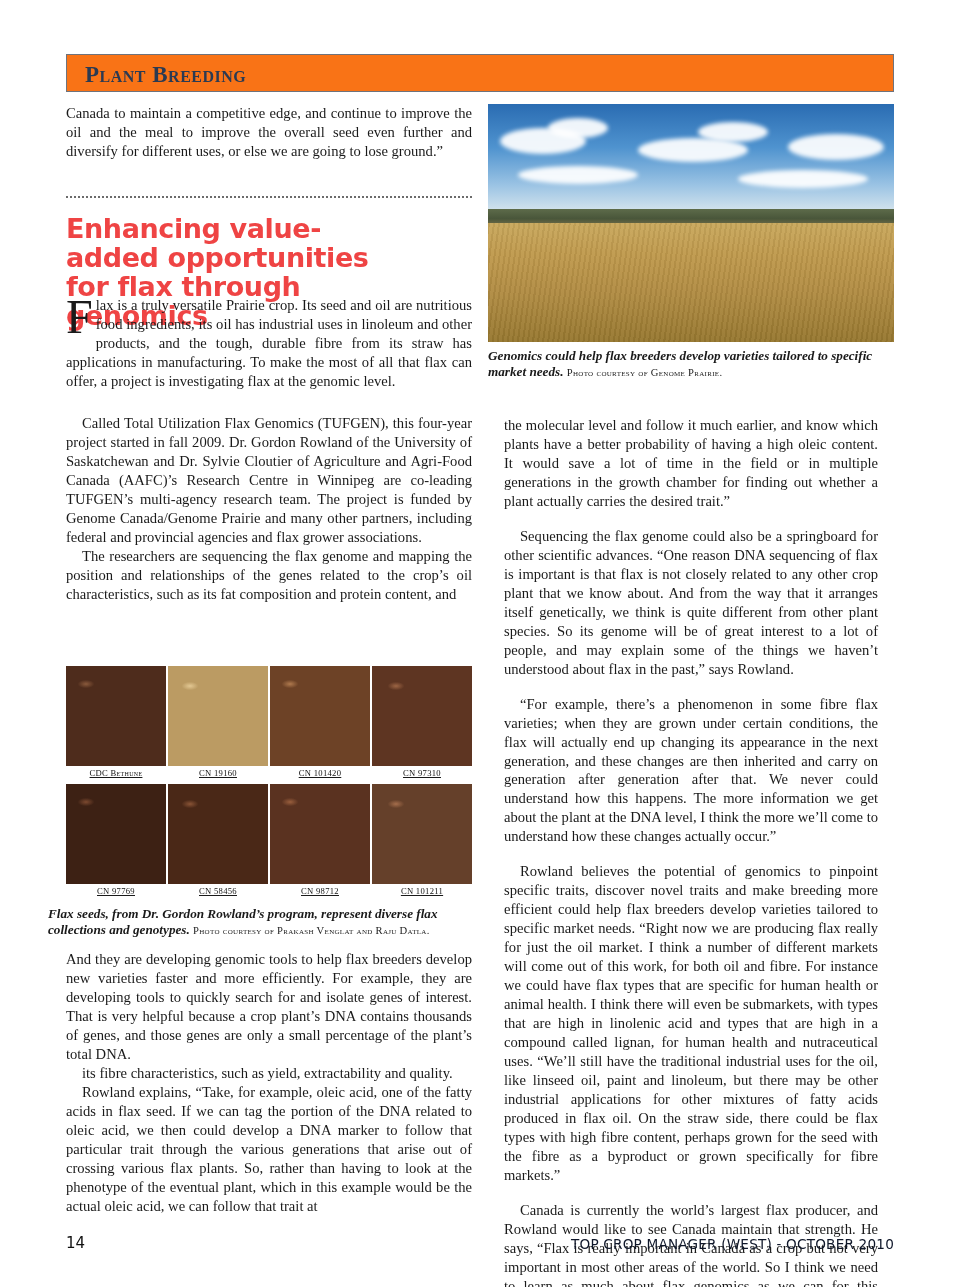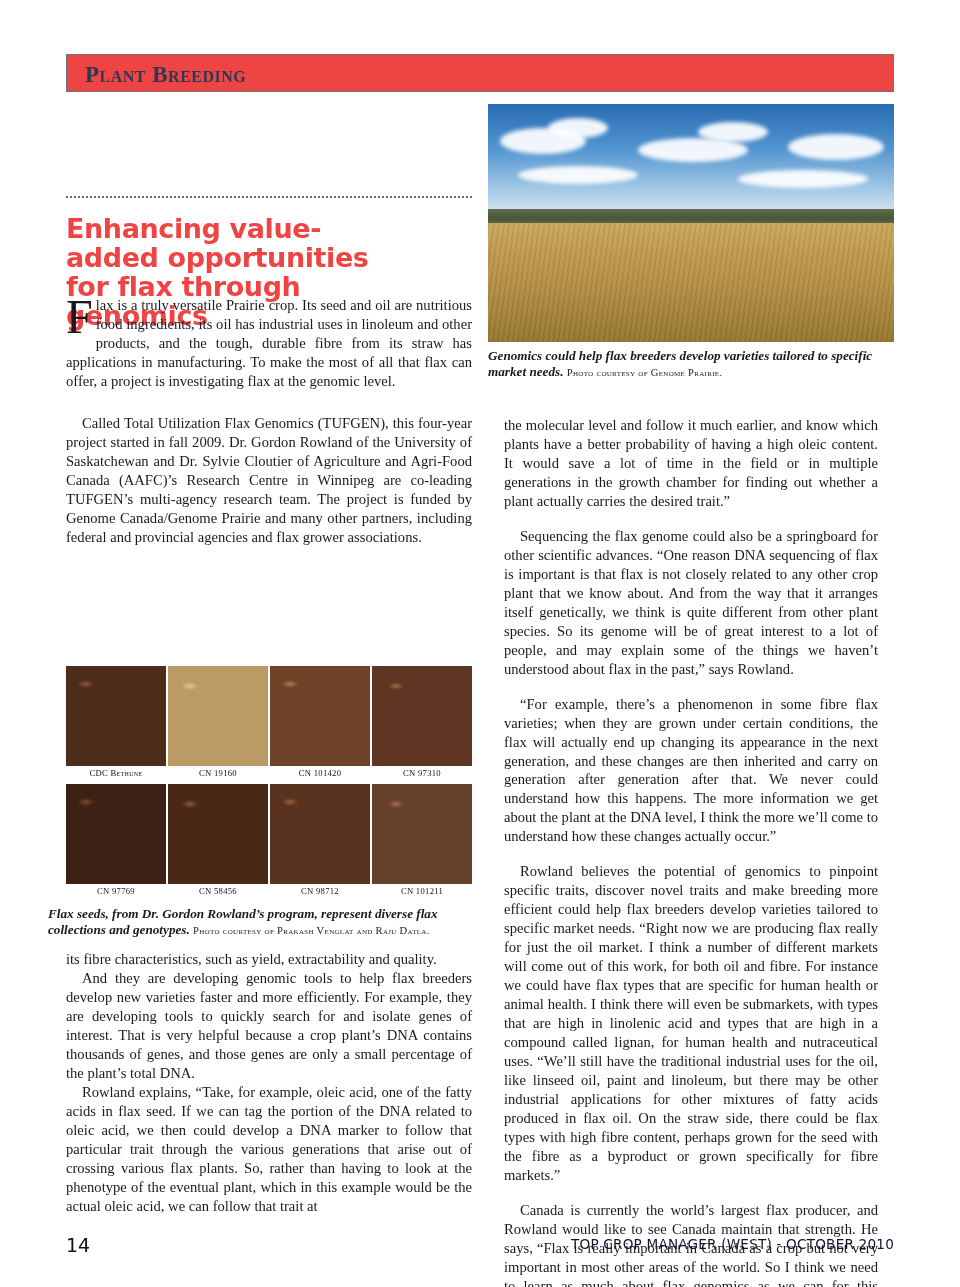--- a/index.html
+++ b/index.html
@@ -17,21 +17,21 @@
     overflow: hidden;
   }
 
   
   .header-band {
     position: absolute;
     left: 66px;
     top: 54px;
     width: 828px;
     height: 38px;
-    background: #ef4444;
+    background: #f97316;
     border: 1px solid #6f737c;
     box-sizing: border-box;
   }
   .header-band .section-title {
     position: absolute;
     left: 18px;
     top: 7px;
     font-family: "Liberation Serif", serif;
     font-weight: bold;
     font-size: 23px;
@@ -190,20 +190,21 @@
     width: 100px;
     height: 100px;
     position: relative;
     overflow: hidden;
   }
   .seed-labels {
     display: flex;
     gap: 2px;
     width: 406px;
     margin: 2px 0 6px 0;
+    text-decoration: underline;
   }
   .seed-label {
     width: 100px;
     text-align: center;
     font-size: 8.6px;
     font-variant: small-caps;
     letter-spacing: 0.3px;
     color: #111;
   }
   .fig-caption {
@@ -231,21 +232,21 @@
 
   .col-right p { margin: 16px; }
   .col-right p + p { text-indent: 16px; }
 
   
   .footer-page {
     position: absolute;
     left: 66px;
     top: 1234px;
     font-family: "DejaVu Sans", sans-serif;
-    font-size: 19px;
+    font-size: 15px;
     color: #111;
   }
   .footer-title {
     position: absolute;
     right: 66px;
     top: 1236px;
     font-family: "DejaVu Sans", sans-serif;
     font-size: 13.6px;
     letter-spacing: 0.2px;
     color: #0f172a;
@@ -260,32 +261,36 @@
 </style>
 </head>
 <body>
 
 <div class="page">
 
   <div class="header-band">
     <div class="section-title">Plant Breeding</div>
   </div>
 
+  <div class="col col-left">
+    <p class="body">Canada to maintain a competitive edge, and continue to improve the oil and the meal to improve the overall seed even further and diversify for different uses, or else we are going to lose ground.”</p>
+  </div>
 
   <div class="dot-rule"></div>
 
   <div class="headline">Enhancing value-added opportunities for flax through genomics</div>
 
   <div class="dropcap-para">
     <span class="dropcap">F</span>
     <span>lax is a truly versatile Prairie crop. Its seed and oil are nutritious food ingredients, its oil has industrial uses in linoleum and other products, and the tough, durable fibre from its straw has applications in manufacturing. To make the most of all that flax can offer, a project is investigating flax at the genomic level.</span>
   </div>
 
   <div class="after-drop">
     <p>Called Total Utilization Flax Genomics (TUFGEN), this four-year project started in fall 2009. Dr. Gordon Rowland of the University of Saskatchewan and Dr. Sylvie Cloutier of Agriculture and Agri-Food Canada (AAFC)’s Research Centre in Winnipeg are co-leading TUFGEN’s multi-agency research team. The project is funded by Genome Canada/Genome Prairie and many other partners, including federal and provincial agencies and flax grower associations.</p>
+    <p>The researchers are sequencing the flax genome and mapping the position and relationships of the genes related to the crop’s oil characteristics, such as its fat composition and protein content, and</p>
   </div>
 
   <div class="photo-top">
     <div class="sky"></div>
     <div class="cloud" style="left:12px; top:24px; width:86px; height:26px;"></div>
     <div class="cloud" style="left:60px; top:14px; width:60px; height:20px;"></div>
     <div class="cloud" style="left:150px; top:34px; width:110px; height:24px;"></div>
     <div class="cloud" style="left:210px; top:18px; width:70px; height:20px;"></div>
     <div class="cloud" style="left:300px; top:30px; width:96px; height:26px;"></div>
     <div class="cloud" style="left:30px; top:62px; width:120px; height:18px;"></div>
@@ -391,21 +396,21 @@
       <div class="seed-label">CN 101211</div>
     </div>
   </div>
 
   <div class="fig-caption">
     <span>Flax seeds, from Dr. Gordon Rowland’s program, represent diverse flax collections and genotypes.</span>
     <span class="credit">Photo courtesy of Prakash Venglat and Raju Datla.</span>
   </div>
 
   <div class="lower-left">
+    <p>And they are developing genomic tools to help flax breeders develop new varieties faster and more efficiently. For example, they are developing tools to quickly search for and isolate genes of interest. That is very helpful because a crop plant’s DNA contains thousands of genes, and those genes are only a small percentage of the plant’s total DNA.</p>
     <p>its fibre characteristics, such as yield, extractability and quality.</p>
-    <p>And they are developing genomic tools to help flax breeders develop new varieties faster and more efficiently. For example, they are developing tools to quickly search for and isolate genes of interest. That is very helpful because a crop plant’s DNA contains thousands of genes, and those genes are only a small percentage of the plant’s total DNA.</p>
     <p>Rowland explains, “Take, for example, oleic acid, one of the fatty acids in flax seed. If we can tag the portion of the DNA related to oleic acid, we then could develop a DNA marker to follow that particular trait through the various generations that arise out of crossing various flax plants. So, rather than having to look at the phenotype of the eventual plant, which in this example would be the actual oleic acid, we can follow that trait at</p>
   </div>
 
   <div class="footer-page">14</div>
   <div class="footer-title">TOP CROP MANAGER (WEST) - OCTOBER 2010</div>
 
 </div>
 
 </body></html>

